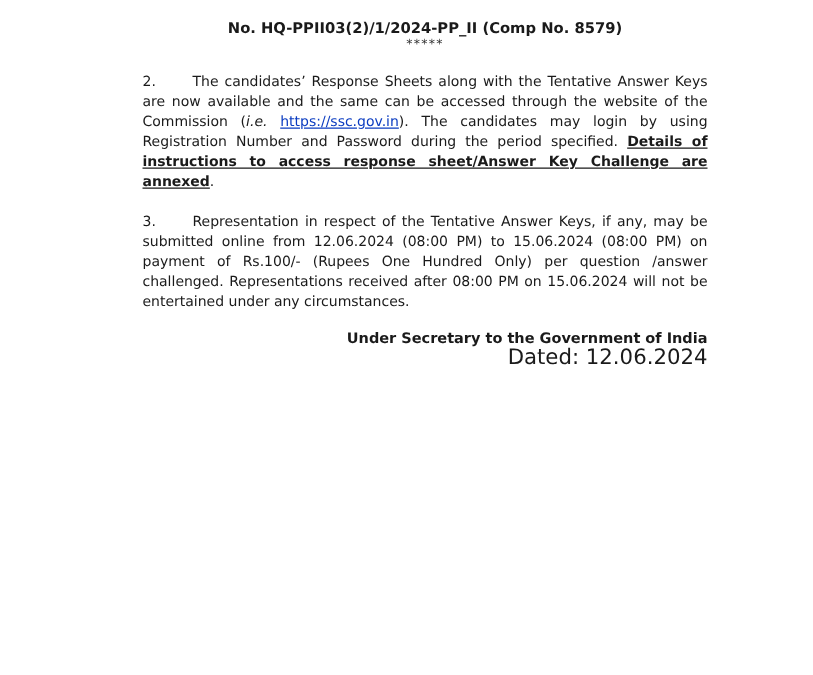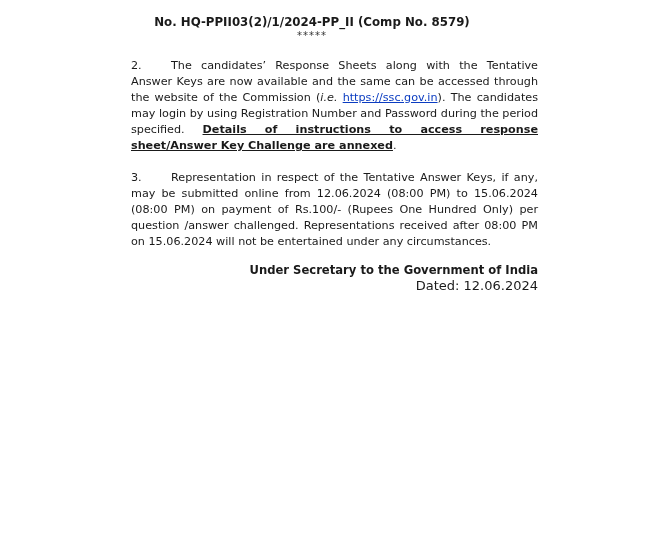--- a/index.html
+++ b/index.html
@@ -1,33 +1,33 @@
 <!DOCTYPE html>
 <html><head>
   <meta charset="utf-8">
   <style>
     html, body { margin: 0; padding: 0; background: #ffffff; }
     body { width: 650px; height: 540px; overflow: hidden; position: relative;
            font-family: "DejaVu Sans", sans-serif; color: #1a1a1a; }
-    .page { position: absolute; left: 86px; top: 0; width: 452px; font-size: 11.2px; line-height: 16px; }
+    .page { position: absolute; left: 114px; top: 0; width: 452px; font-size: 11.2px; line-height: 16px; }
     .header { text-align: center; font-weight: bold; }
     .header .ref { margin-top: 14px; font-size: 11.8px; }
     .header .org { text-decoration: underline; font-size: 11.8px; }
     .header .section { font-size: 11.8px; }
     .header .stars { font-weight: normal; letter-spacing: 1px; font-size: 10px; line-height: 12px; color: #333; }
     .subject { margin-top: 21px; font-weight: bold; text-align: justify; text-align-last: left; }
     .para { text-align: justify; margin-top: 16px; }
     .indent { text-indent: 40px; }
     .num { display: inline-block; width: 40px; text-indent: 0; }
-    .para-numbered { text-indent: 0; margin-left: 45px; }
+    .para-numbered { text-indent: 0; }
     a.link { color: #0b3cc1; text-decoration: underline; }
     .b { font-weight: normal; }
     .bu { font-weight: bold; text-decoration: underline; }
     .sign { text-align: right; margin-top: 12px; font-weight: bold; font-size: 11.6px; }
-    .dated { text-align: right; font-size: 13px; margin-top: 0; }
+    .dated { text-align: right; font-size: 17px; margin-top: 0; }
   </style>
 </head>
 <body>
 
 <div class="page">
   <div class="header">
     <div class="ref">No. HQ-PPII03(2)/1/2024-PP_II (Comp No. 8579)</div>
     <div class="stars">*****</div>
   </div>
 

